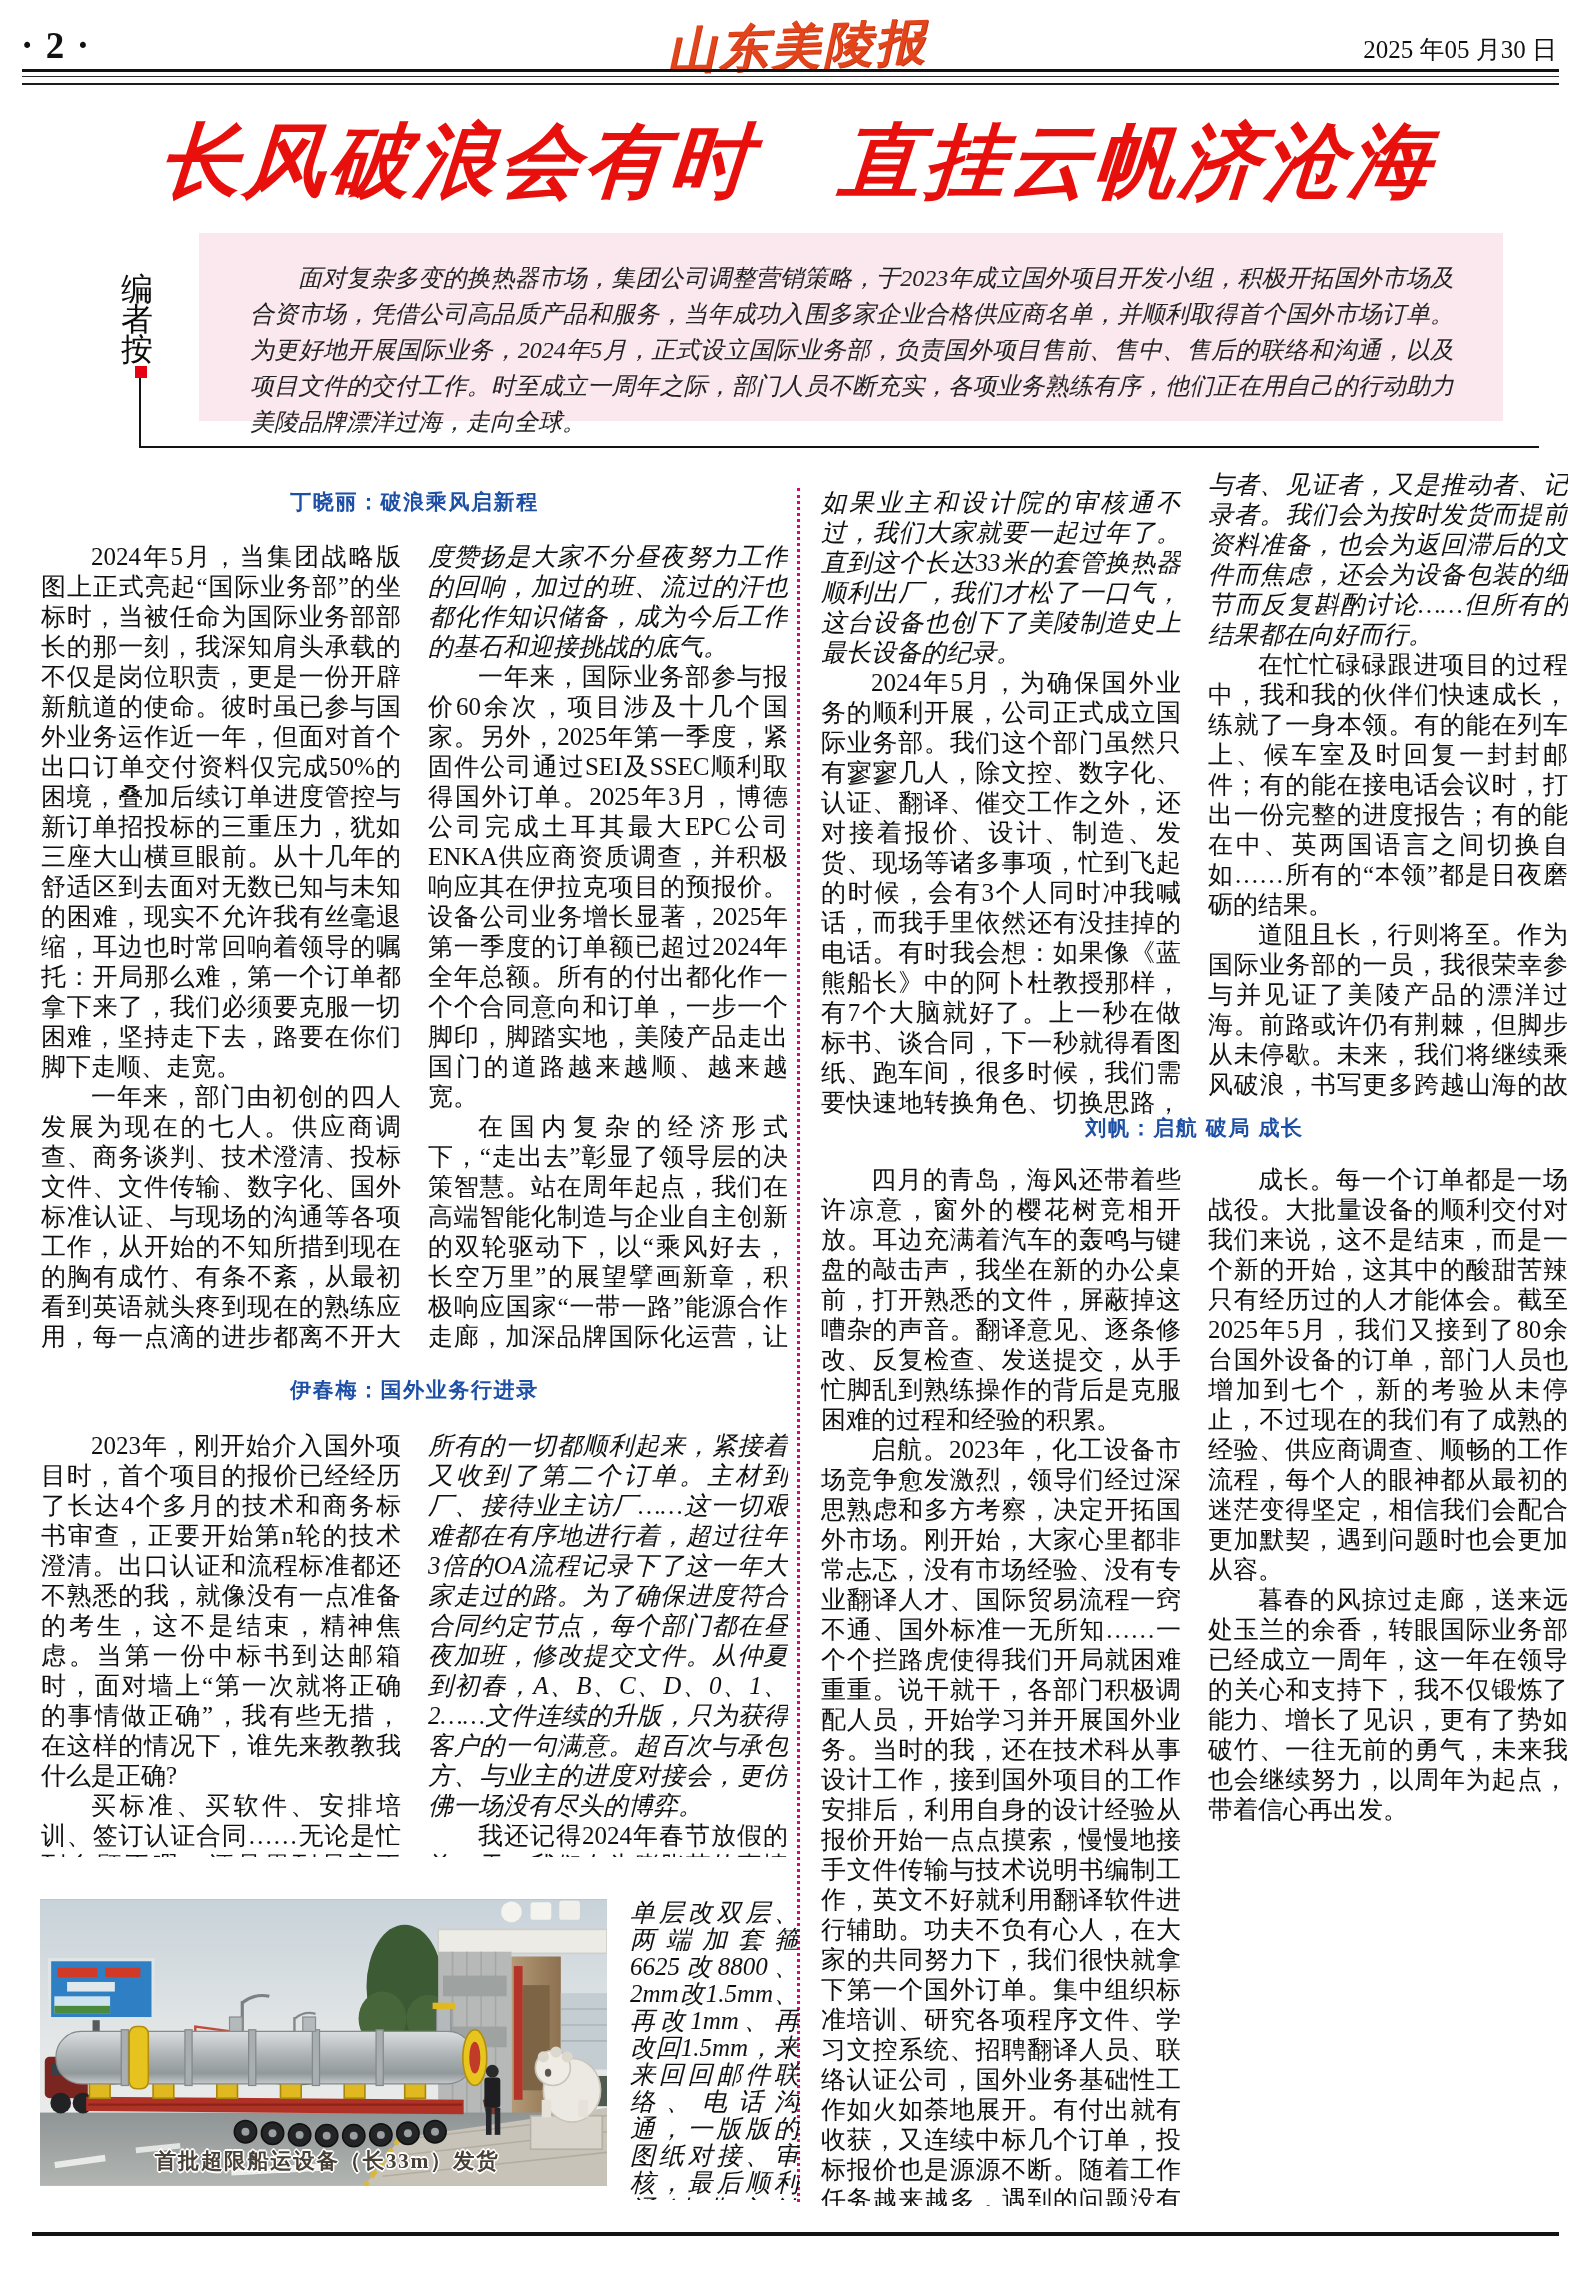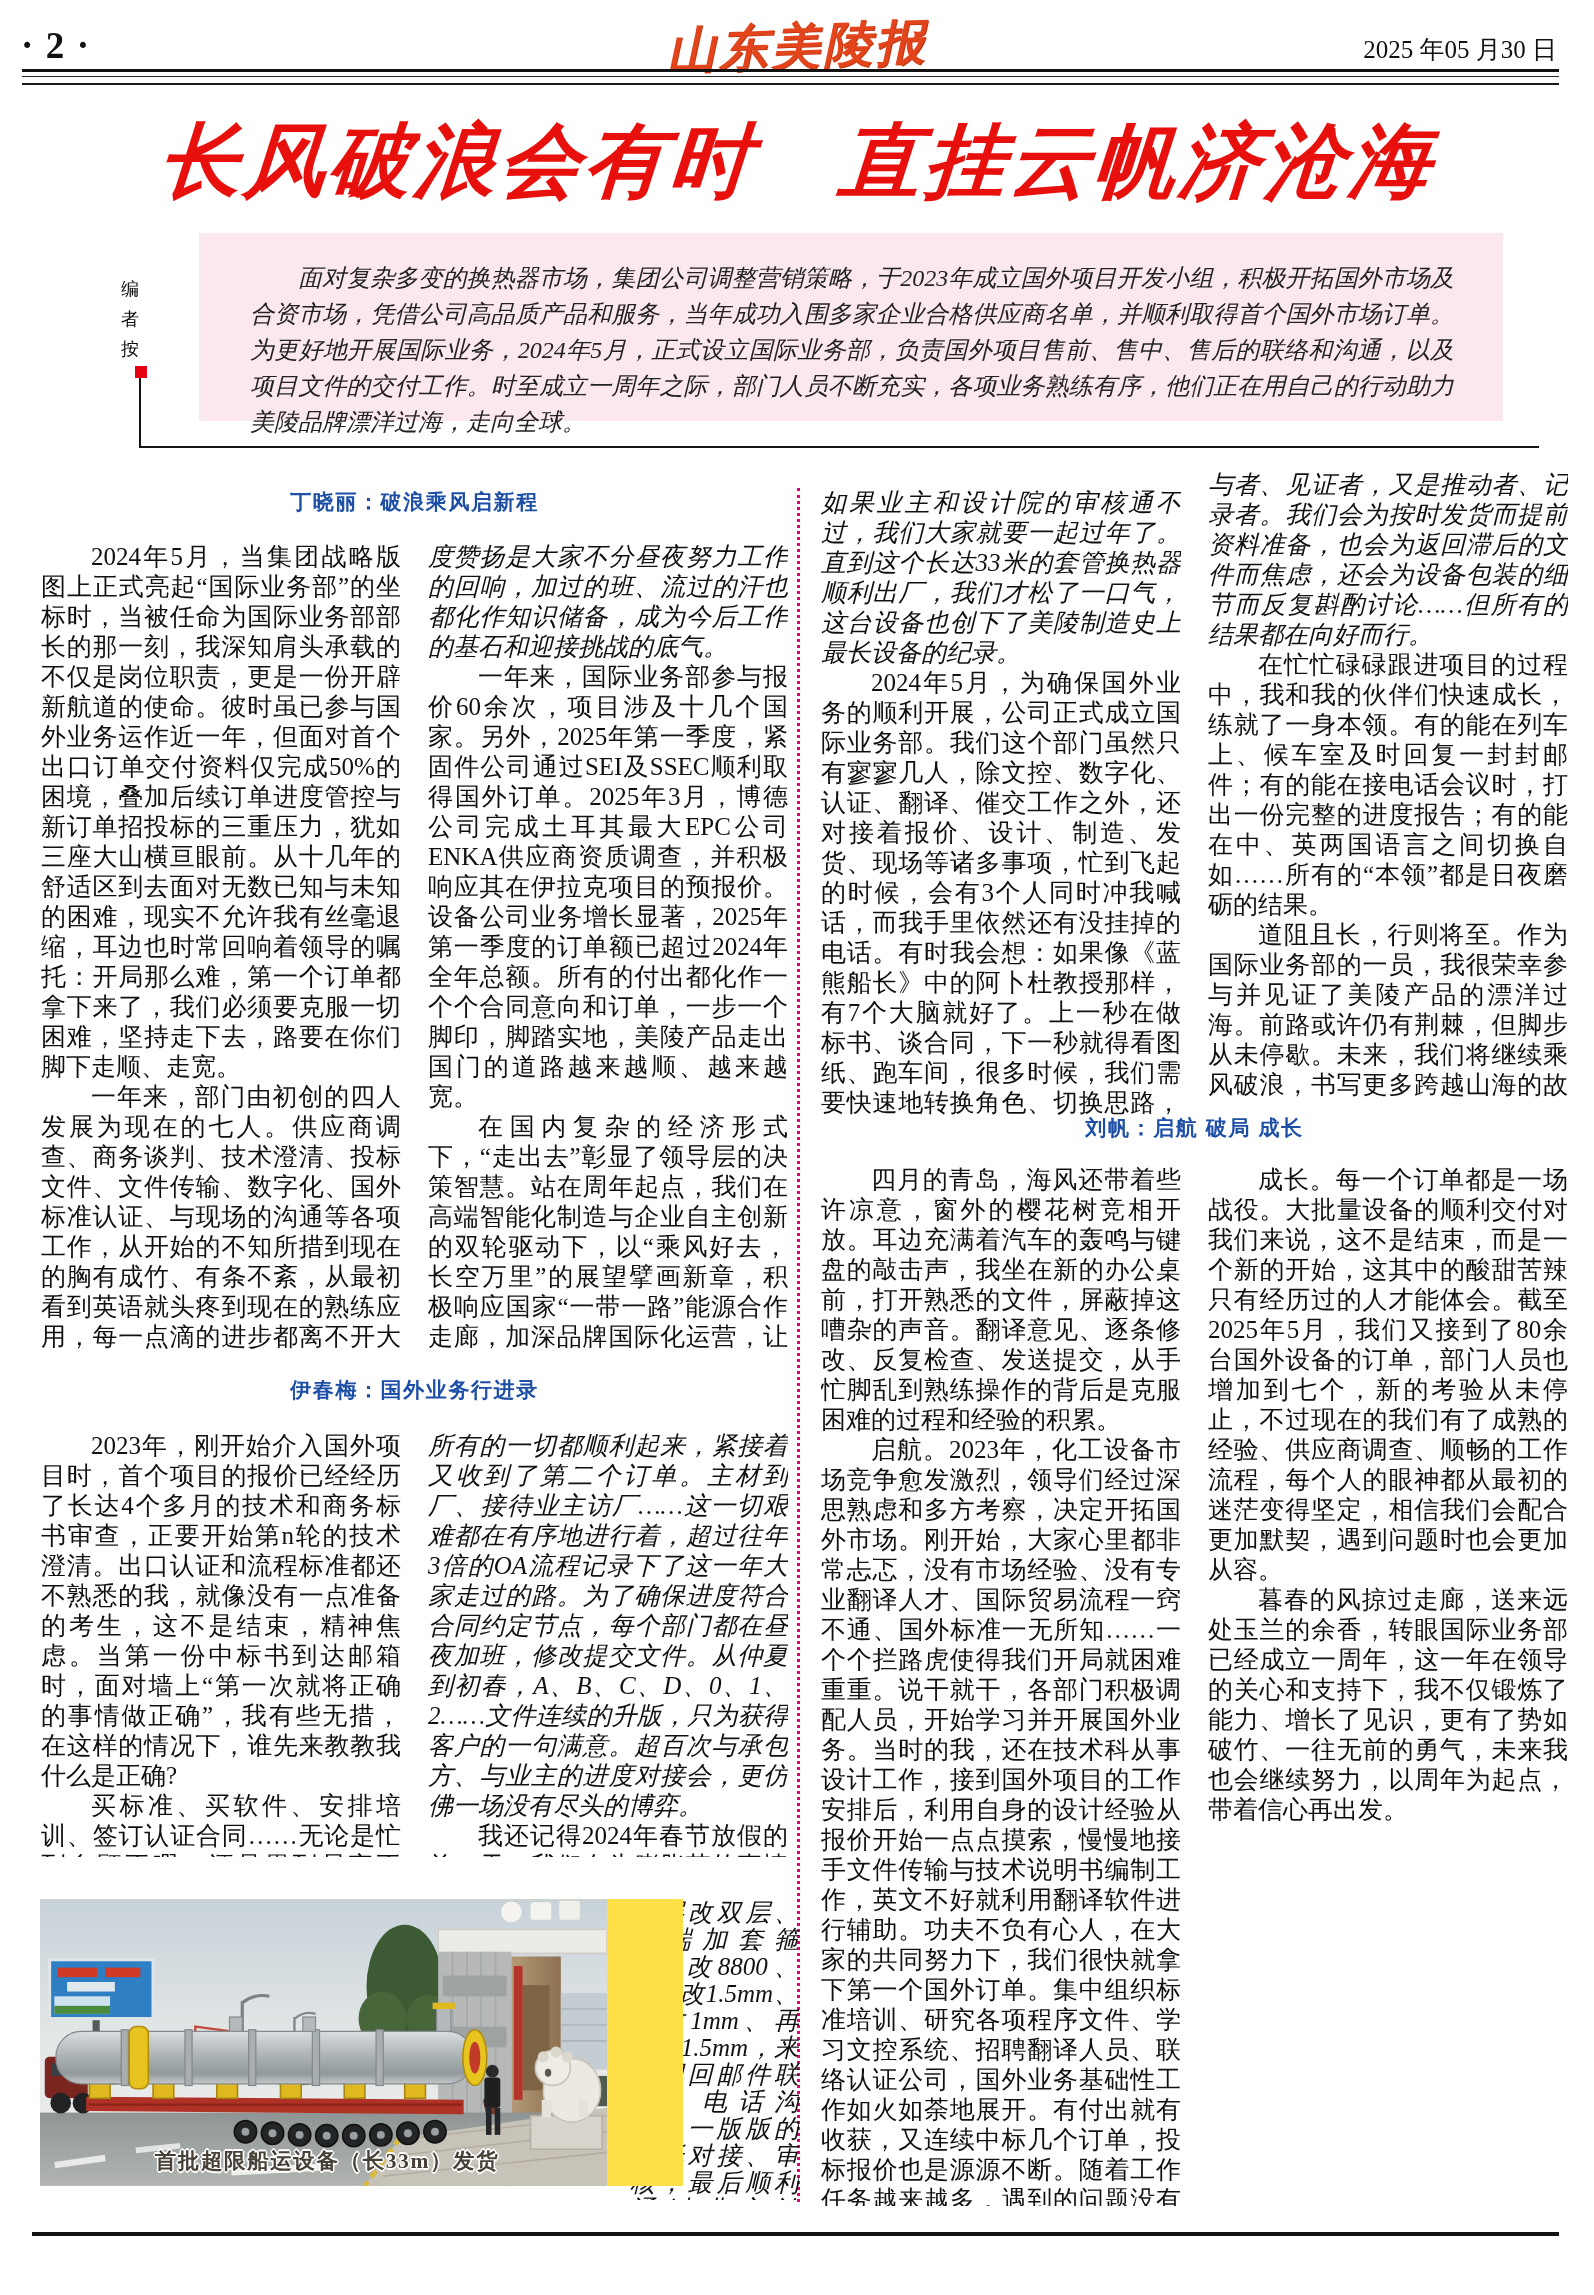--- a/index.html
+++ b/index.html
@@ -18,22 +18,22 @@
 
   
   .headline{position:absolute;left:0;top:108px;width:100%;text-align:center;
             font-size:81px;font-weight:bold;font-style:italic;color:#e8100c;
             letter-spacing:4px;transform:skewX(-4deg);}
 
   
   .note-box{position:absolute;left:199px;top:233px;width:1304px;height:188px;background:#fbe7ee;}
   .note-text{position:absolute;left:250px;top:260px;width:1204px;font-size:24px;line-height:36px;
              font-style:italic;color:#222;text-indent:2em;text-align:justify;}
-  .note-label{position:absolute;left:121px;top:274px;width:32px;font-size:18px;line-height:30px;
-              word-break:break-all;text-align:left;color:#0c0c0c;font-family:"Liberation Serif",serif;}
+  .note-label{position:absolute;left:121px;top:274px;width:32px;font-size:32px;line-height:30px;
+              word-break:break-all;text-align:right;color:#0c0c0c;font-family:"Liberation Serif",serif;}
   .note-square{position:absolute;left:135px;top:366px;width:12px;height:12px;background:#e60012;}
   .note-line-v{position:absolute;left:139px;top:378px;width:2.4px;height:70px;background:#141414;}
   .note-line-h{position:absolute;left:139px;top:446px;width:1400px;height:2.4px;background:#141414;}
 
   
   .col{position:absolute;width:360px;font-size:25px;line-height:30px;text-align:justify;
        overflow:hidden;color:#101010;}
   .col p{margin:0;}
   .para{text-indent:2em;}
   .cont{text-indent:0;font-style:italic;}
@@ -45,21 +45,21 @@
   .t-right{left:821px;width:747px;}
 
   .divider{position:absolute;left:797px;top:488px;height:1714px;width:0;
            border-left:3.2px dotted #dd0077;}
 
   .narrow{left:630px;width:169px;font-size:25px;line-height:27px;}
 
   .bottom-rule{position:absolute;left:32px;top:2232px;width:1527px;height:4px;background:#131313;}
 
   
-  .photo{position:absolute;left:40px;top:1899px;width:643px;height:287px;overflow:hidden;background:#fde047;}
+  .photo{position:absolute;left:40px;top:1899px;width:567px;height:287px;overflow:hidden;background:#22c55e;}
   .photo svg{display:block;}
   .photo-caption{position:absolute;left:48px;bottom:11px;width:478px;text-align:center;
                  font-size:21.5px;font-weight:bold;color:#474036;letter-spacing:1.6px;
                  text-shadow:-1.6px 0 #fff,1.6px 0 #fff,0 -1.6px #fff,0 1.6px #fff,-0.8px -0.8px #fff,0.8px 0.8px #fff,-0.8px 0.8px #fff,0.8px -0.8px #fff;}
 </style>
 </head>
 <body>
 
 <div class="page">
 

